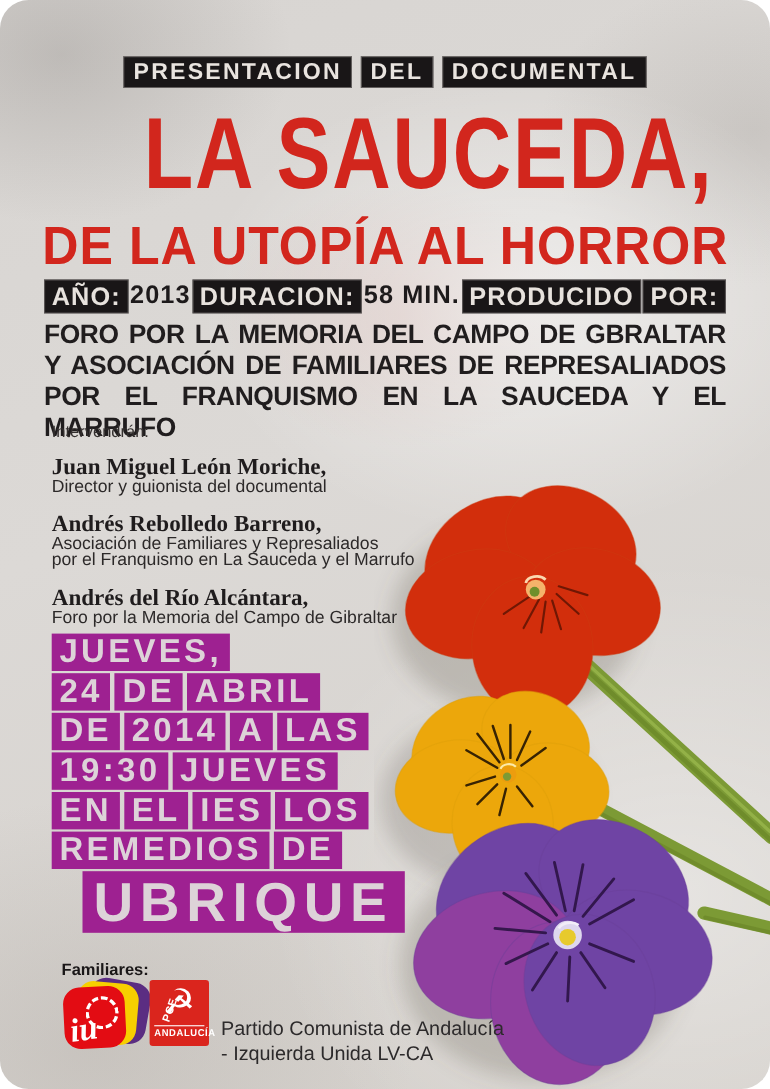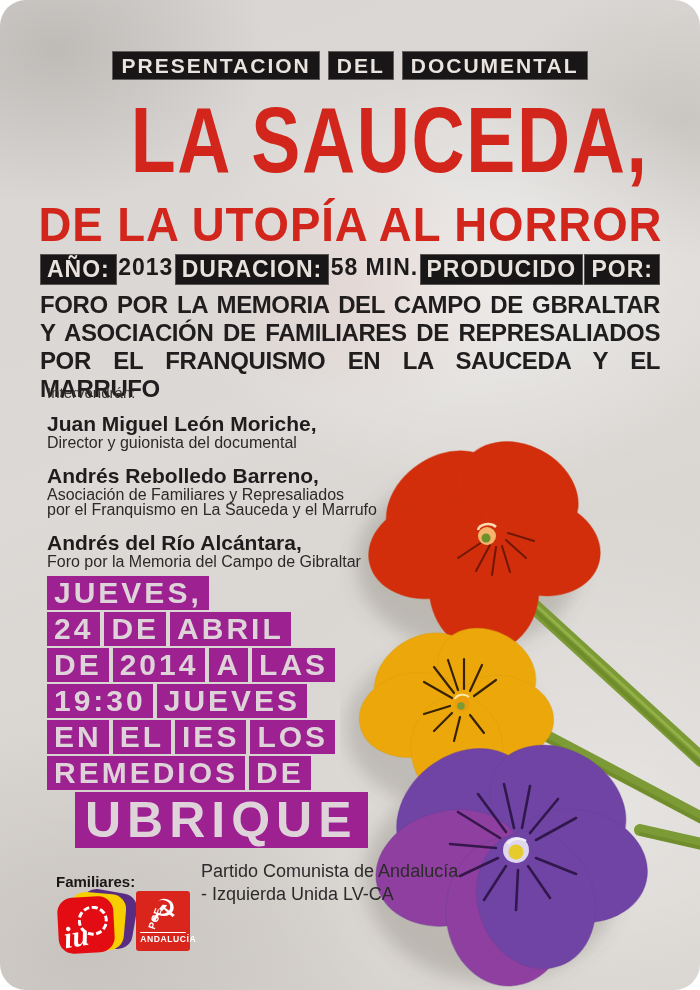--- a/index.html
+++ b/index.html
@@ -37,21 +37,21 @@
     box-shadow:inset 0 0 0 1px rgba(235,230,224,0.3);}
   .meta-plain{color:#1d1a1b;letter-spacing:1px;white-space:nowrap;}
   
   .producers{position:absolute;top:291px;left:40px;width:620px;color:#201d1e;font-weight:700;}
   .producers .pline{font-size:24px;line-height:28px;letter-spacing:-0.4px;
     text-align:justify;text-align-last:justify;}
   
   .speakers{position:absolute;top:385px;left:47px;width:340px;color:#34302f;}
   .spk-heading{font-size:15px;line-height:16px;margin-bottom:12px;}
   .spk-item{margin-bottom:14px;}
-  .spk-name{font-size:21px;line-height:22px;font-weight:700;color:#1f1c1d;white-space:nowrap;}
+  .spk-name{font-size:21px;line-height:22px;font-weight:700;color:#1f1c1d;white-space:nowrap;font-family:Liberation Serif, serif;}
   .spk-role{font-size:16px;line-height:15.5px;color:#2c2929;white-space:nowrap;}
   
   .event{position:absolute;top:576px;left:47px;}
   .ev-row{display:flex;gap:4px;margin-bottom:2px;}
   .ev-box{background:#9e2191;color:#ddd3d8;font-weight:700;font-size:30px;line-height:34px;
     padding:0 7px;letter-spacing:3px;white-space:nowrap;}
   .ev-row.big .ev-box{font-size:50px;line-height:56px;letter-spacing:6px;padding:0 10px;margin-left:28px;}
   
   .org-heading{position:absolute;top:873px;left:56px;font-size:15px;font-weight:700;color:#191617;}
   .iu-logo{position:absolute;top:890px;left:58px;width:80px;height:72px;}
@@ -62,21 +62,21 @@
   .iu-gear{position:absolute;right:6px;top:9px;width:24px;height:24px;border:3px dashed #fff;border-radius:50%;}
   .iu-text{position:absolute;left:5px;bottom:2px;color:#fff;font-family:"Liberation Serif",serif;
     font-style:italic;font-weight:700;font-size:30px;line-height:30px;transform:rotate(-6deg);}
   .pce-logo{position:absolute;top:891px;left:136px;width:54px;height:60px;background:#da251d;
     border-radius:3px;display:flex;flex-direction:column;align-items:center;}
   .pce-symbol{color:#fff;font-family:"DejaVu Sans",sans-serif;font-size:32px;line-height:40px;}
   .pce-initials{position:absolute;left:8px;top:22px;color:#fff;font-weight:700;font-size:10px;
     letter-spacing:0.5px;transform:rotate(-70deg);}
   .pce-band{margin-top:1px;border-top:1px solid #fff;width:48px;text-align:center;color:#fff;
     font-weight:700;font-size:9px;line-height:13px;letter-spacing:0.6px;transform:scaleX(0.95);}
-  .org-lines{position:absolute;top:860px;left:201px;color:#2c2a2b;font-size:18px;line-height:23px;}
+  .org-lines{position:absolute;top:924px;left:201px;color:#2c2a2b;font-size:18px;line-height:23px;}
   
   .flowers{position:absolute;left:340px;top:430px;width:360px;height:560px;}
 </style>
 </head>
 <body>
 
 <div class="poster">
 
   <svg class="flowers" viewBox="0 0 360 560" aria-hidden="true">
     <defs>

